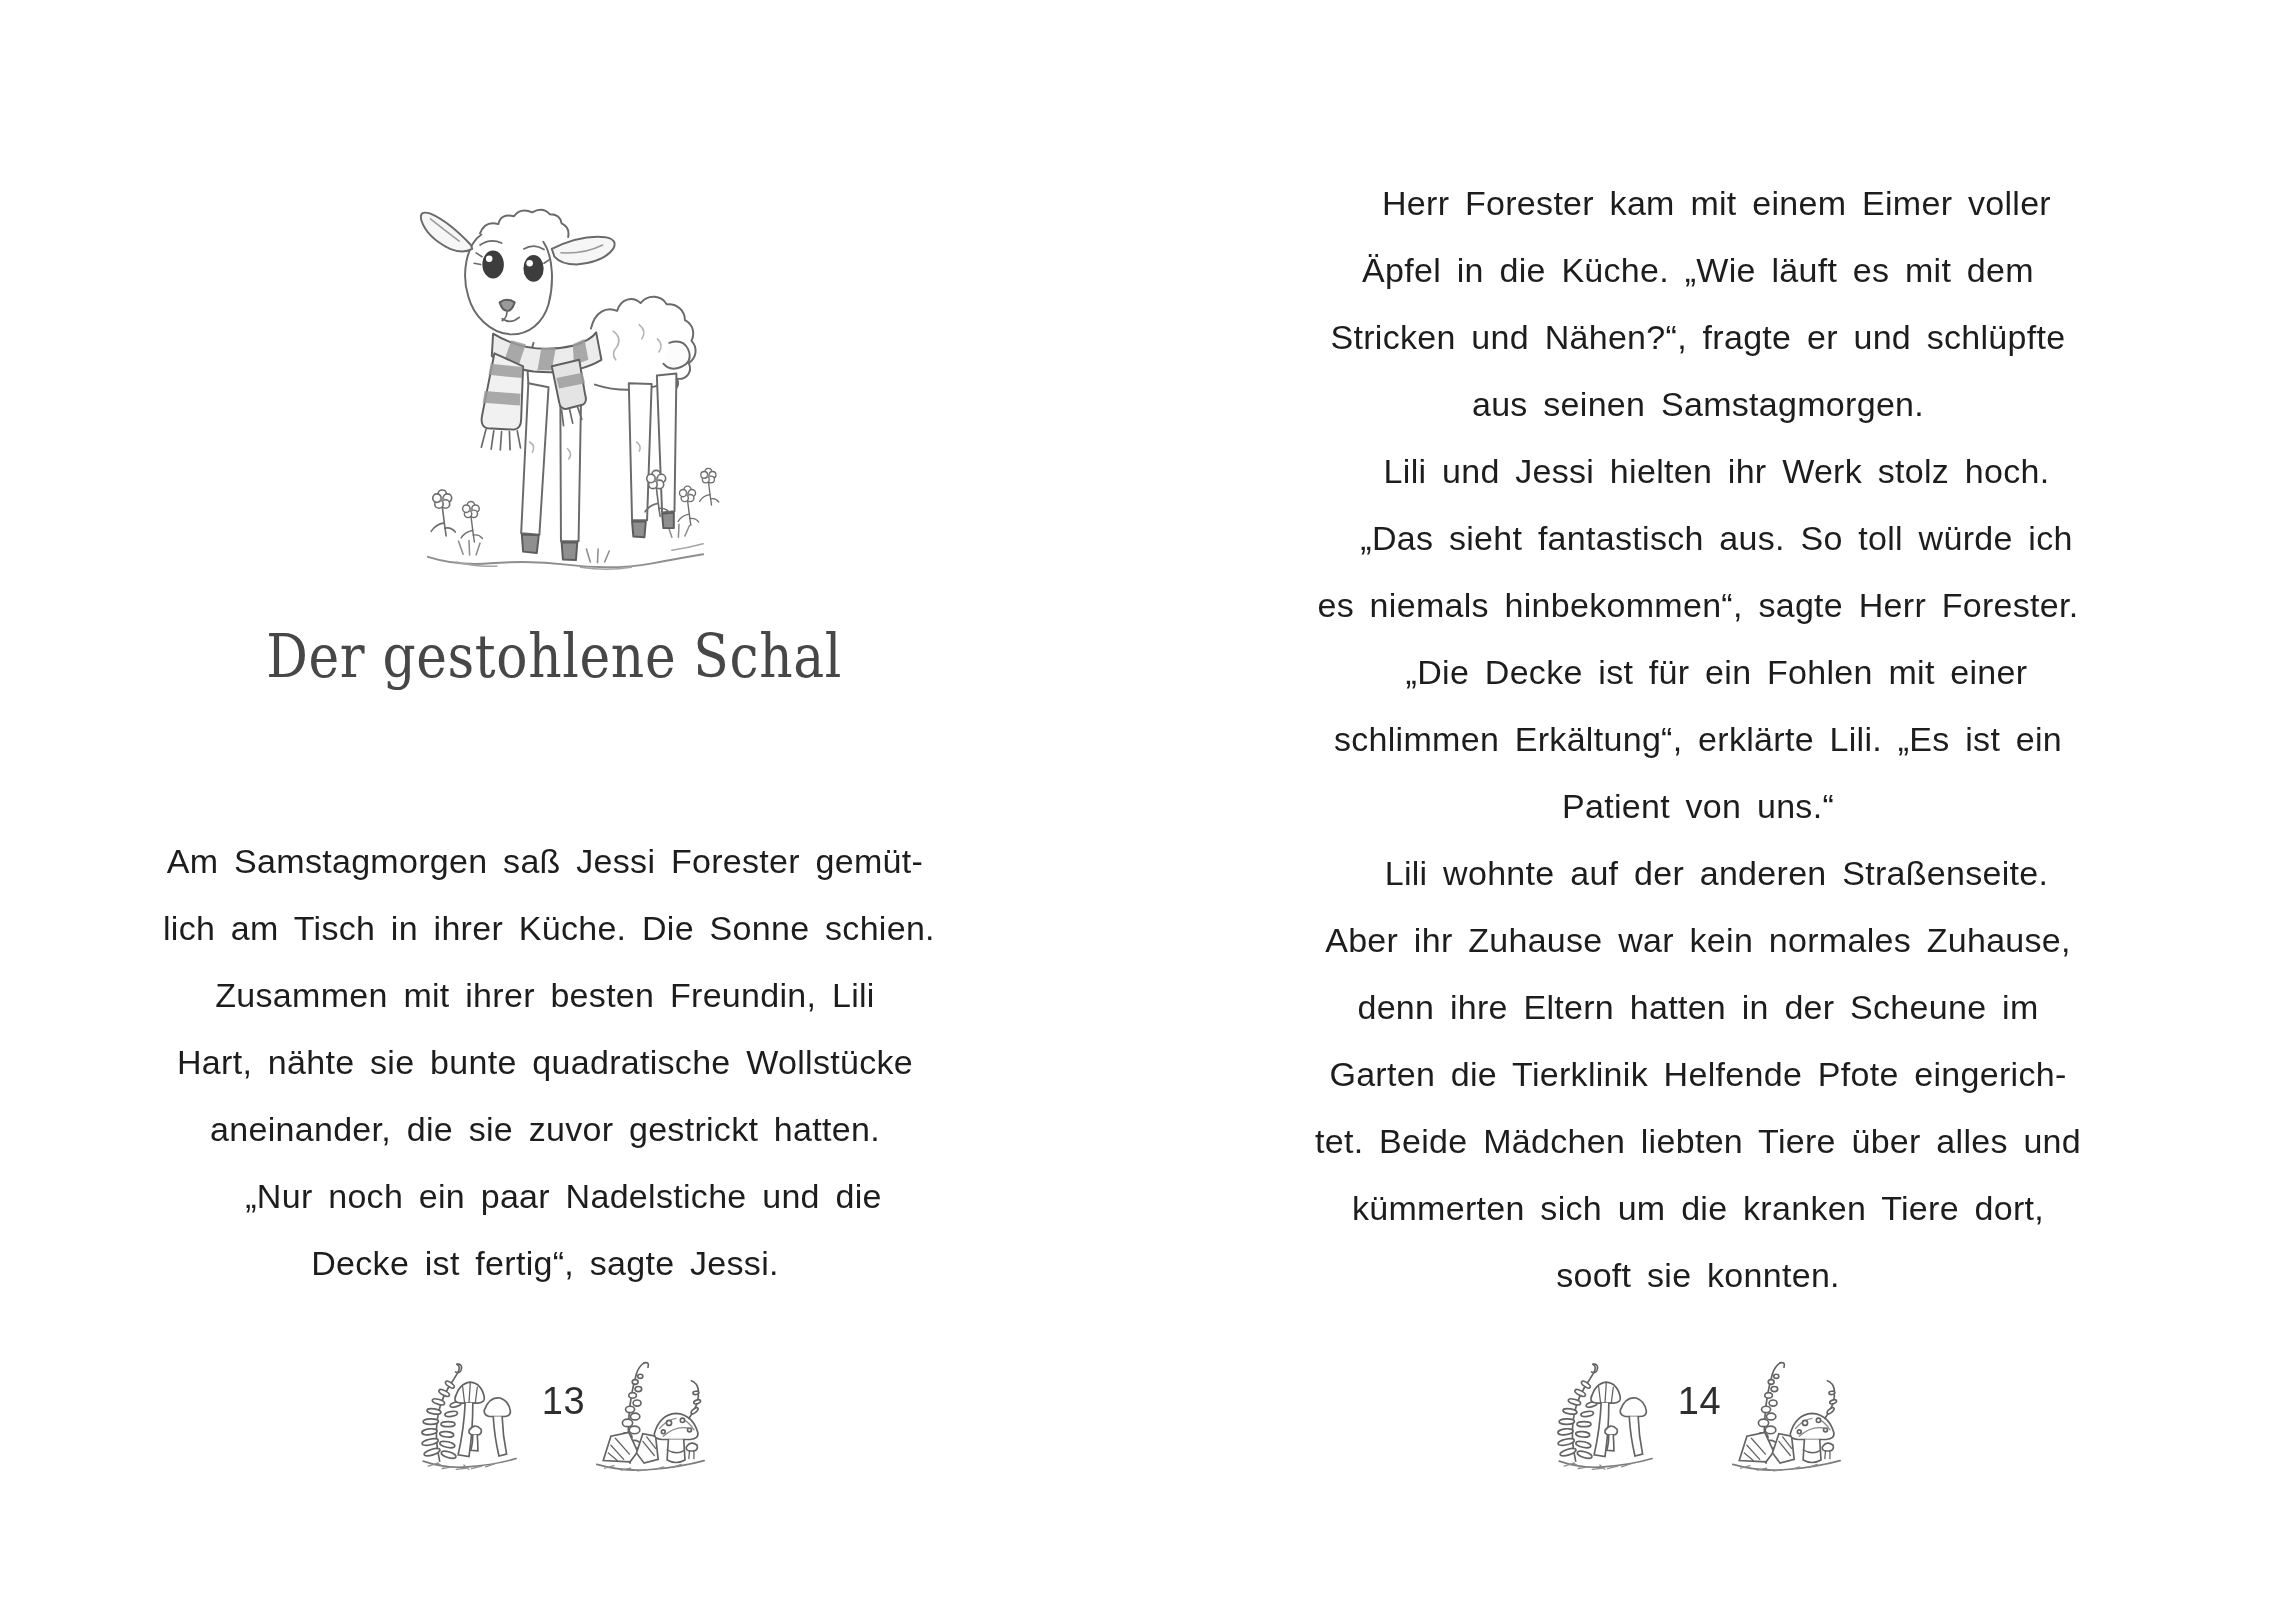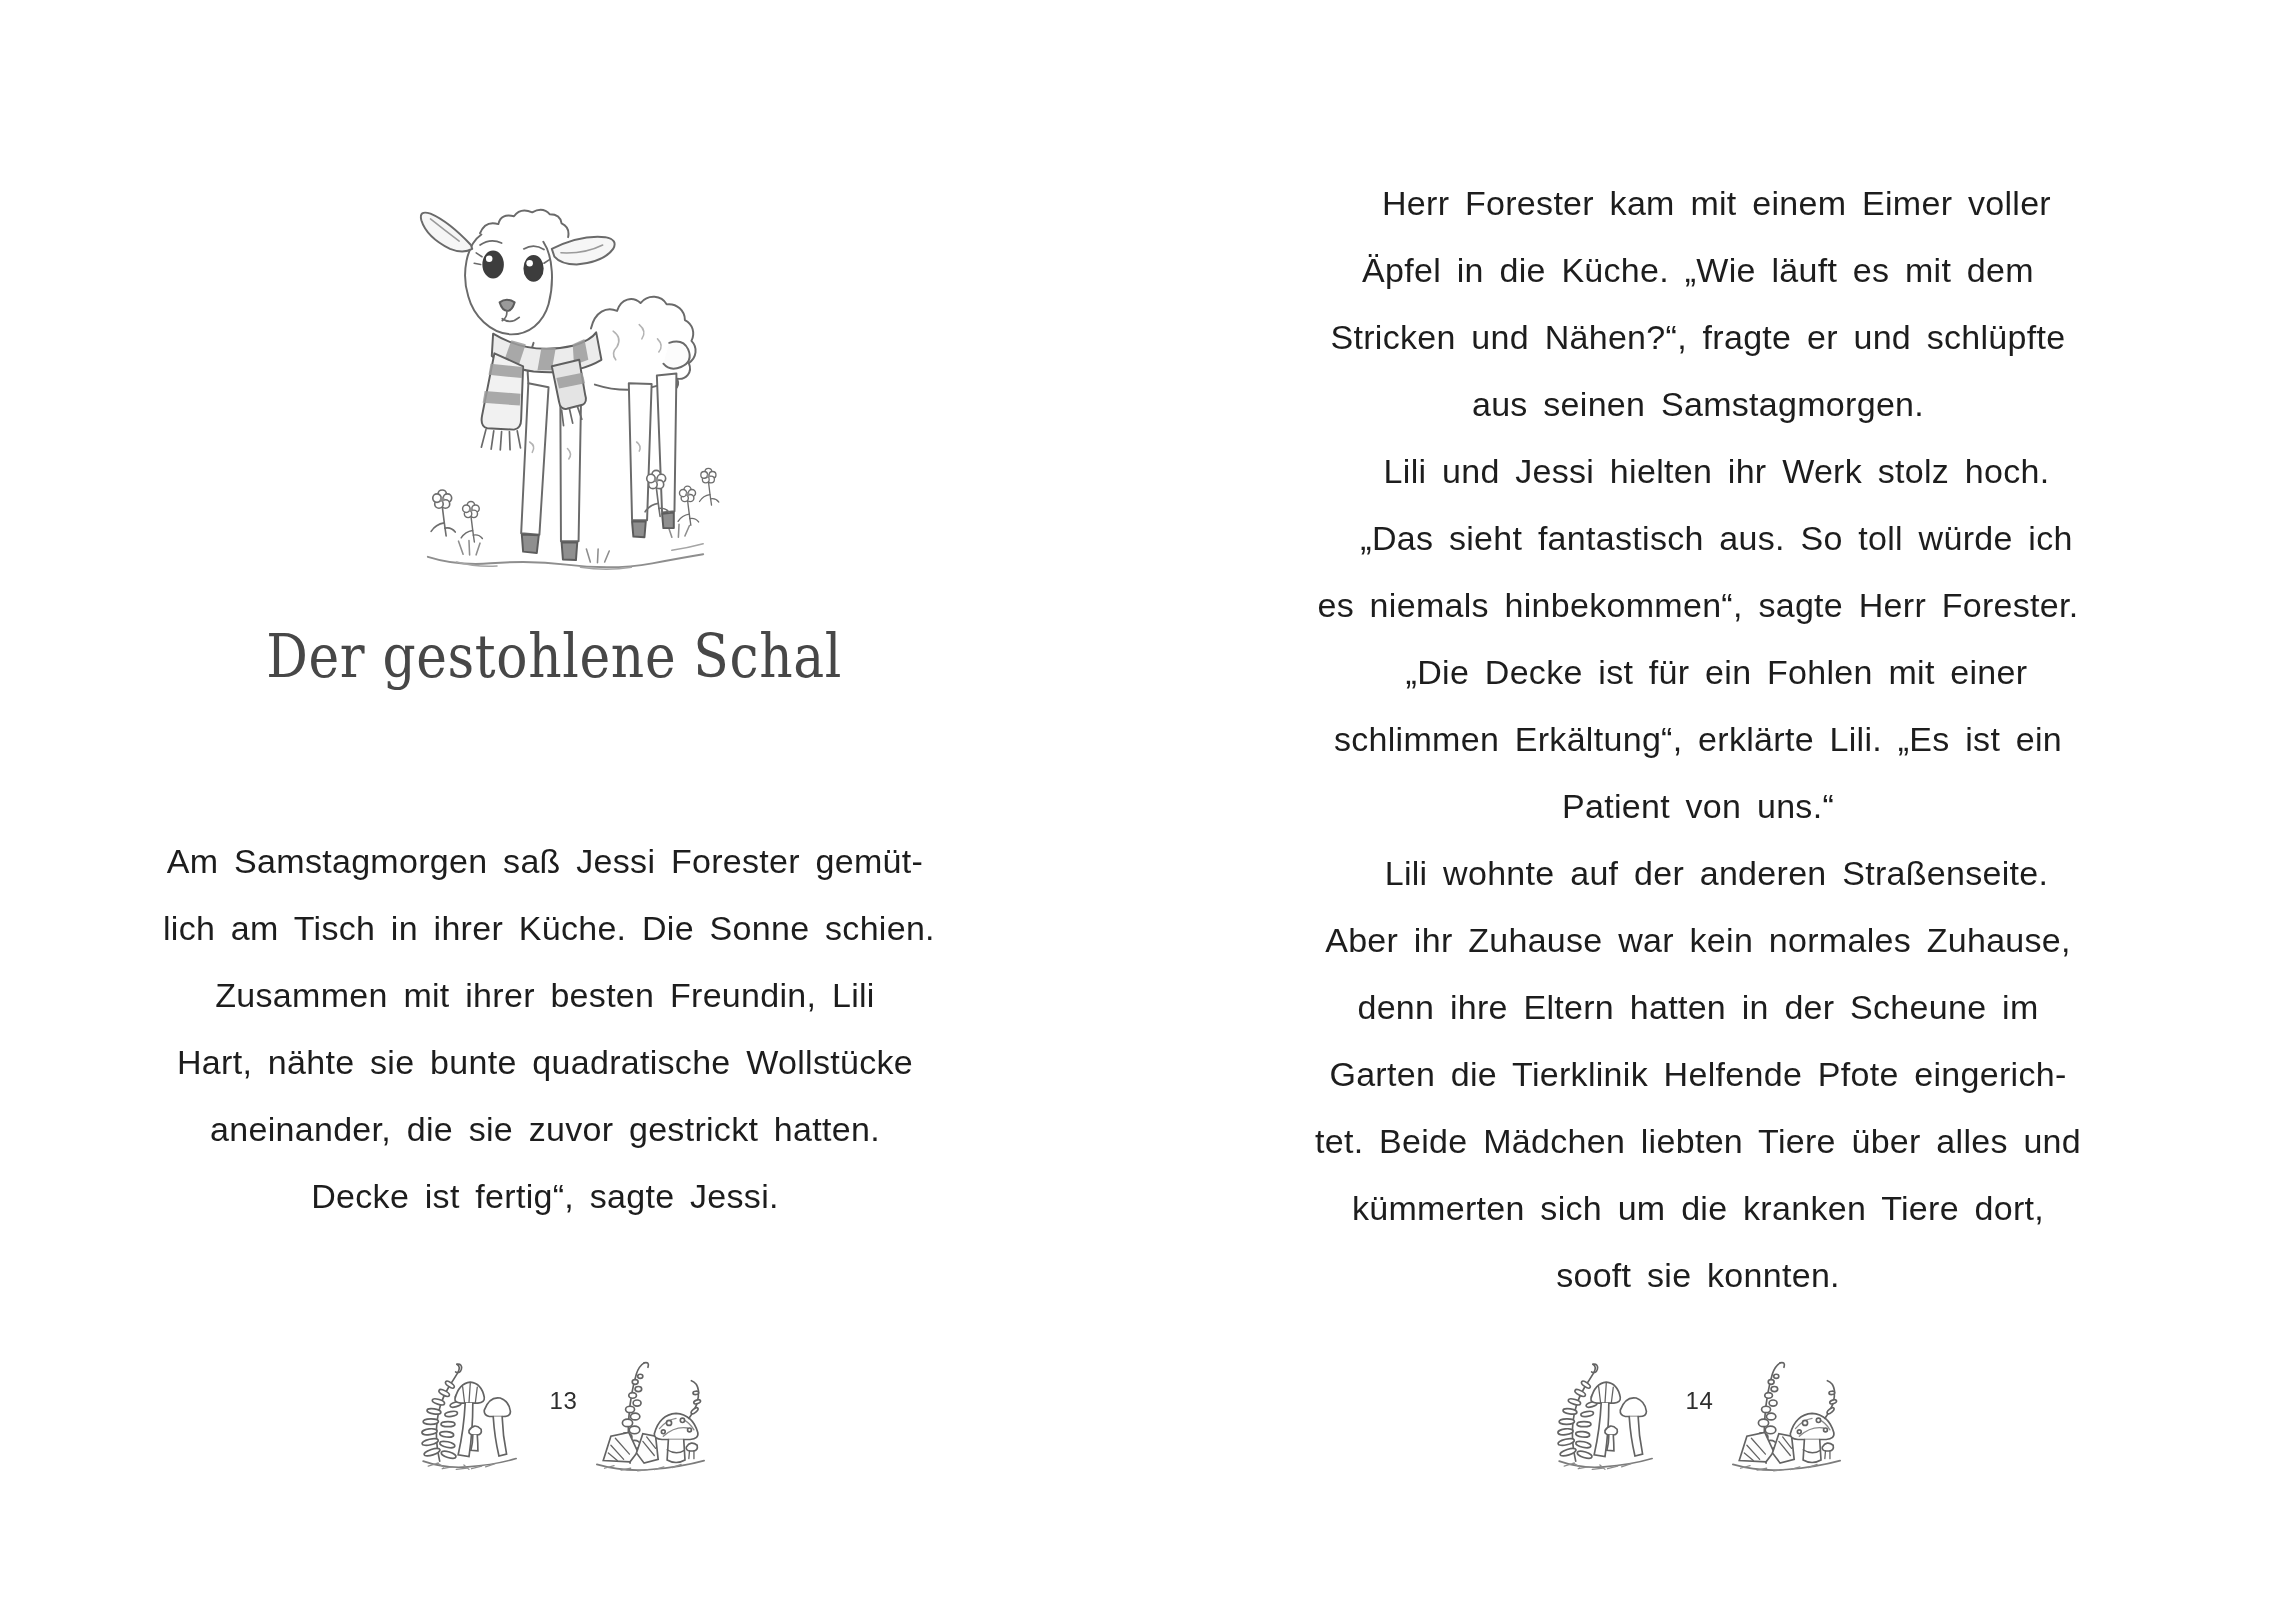--- a/index.html
+++ b/index.html
@@ -33,21 +33,21 @@
   .body-text .line.indent { padding-left:37px; }
   .body-text .italic { }
   .left-body  { left:163px; top:828px; width:764px; }
   .right-body { left:169px; top:170px;  width:786px; }
 
   .footer-decor { position:absolute; }
   .decor-a { left:418px; top:1359px; width:102px; height:115px; }
   .decor-b { left:593px; top:1355px; width:115px; height:123px; }
   .pagenum {
     position:absolute; left:523px; top:1380px; width:81px;
-    text-align:center; font-size:24px; line-height:42px; color:#2e2e2e;
+    text-align:center; font-size:38px; line-height:42px; color:#2e2e2e;
     letter-spacing:0.7px;
   }
   svg { display:block; width:100%; height:100%; }
 </style>
 </head>
 <body>
 
 <svg width="0" height="0" style="position:absolute" aria-hidden="true" viewBox="0 0 3482 2480">
   <defs>
     <g id="buttercup" stroke="#6e6e6e" stroke-width="2.5" fill="#ffffff">
@@ -210,20 +210,21 @@
     </figure>
 
     <h1 class="chapter-title"><span class="stretch">Der gestohlene Schal</span></h1>
 
     <div class="body-text left-body">
         <div class="line"><span>Am Samstagmorgen saß Jessi Forester gemüt-</span></div>
         <div class="line"><span>lich am Tisch in ihrer Küche. Die Sonne schien.</span></div>
         <div class="line"><span>Zusammen mit ihrer besten Freundin, Lili</span></div>
         <div class="line"><span>Hart, nähte sie bunte quadratische Wollstücke</span></div>
         <div class="line"><span>aneinander, die sie zuvor gestrickt hatten.</span></div>
+        <div class="line indent"><span>„Nur noch ein paar Nadelstiche und die</span></div>
         <div class="line"><span>Decke ist fertig“, sagte Jessi.</span></div>
       </div>
 
     <span class="footer-decor decor-a">
       <svg viewBox="0 0 156 176" width="102" height="115">
           <use href="#fern-mushrooms"></use>
         </svg>
     </span>
     <div class="pagenum">13</div>
     <span class="footer-decor decor-b">

